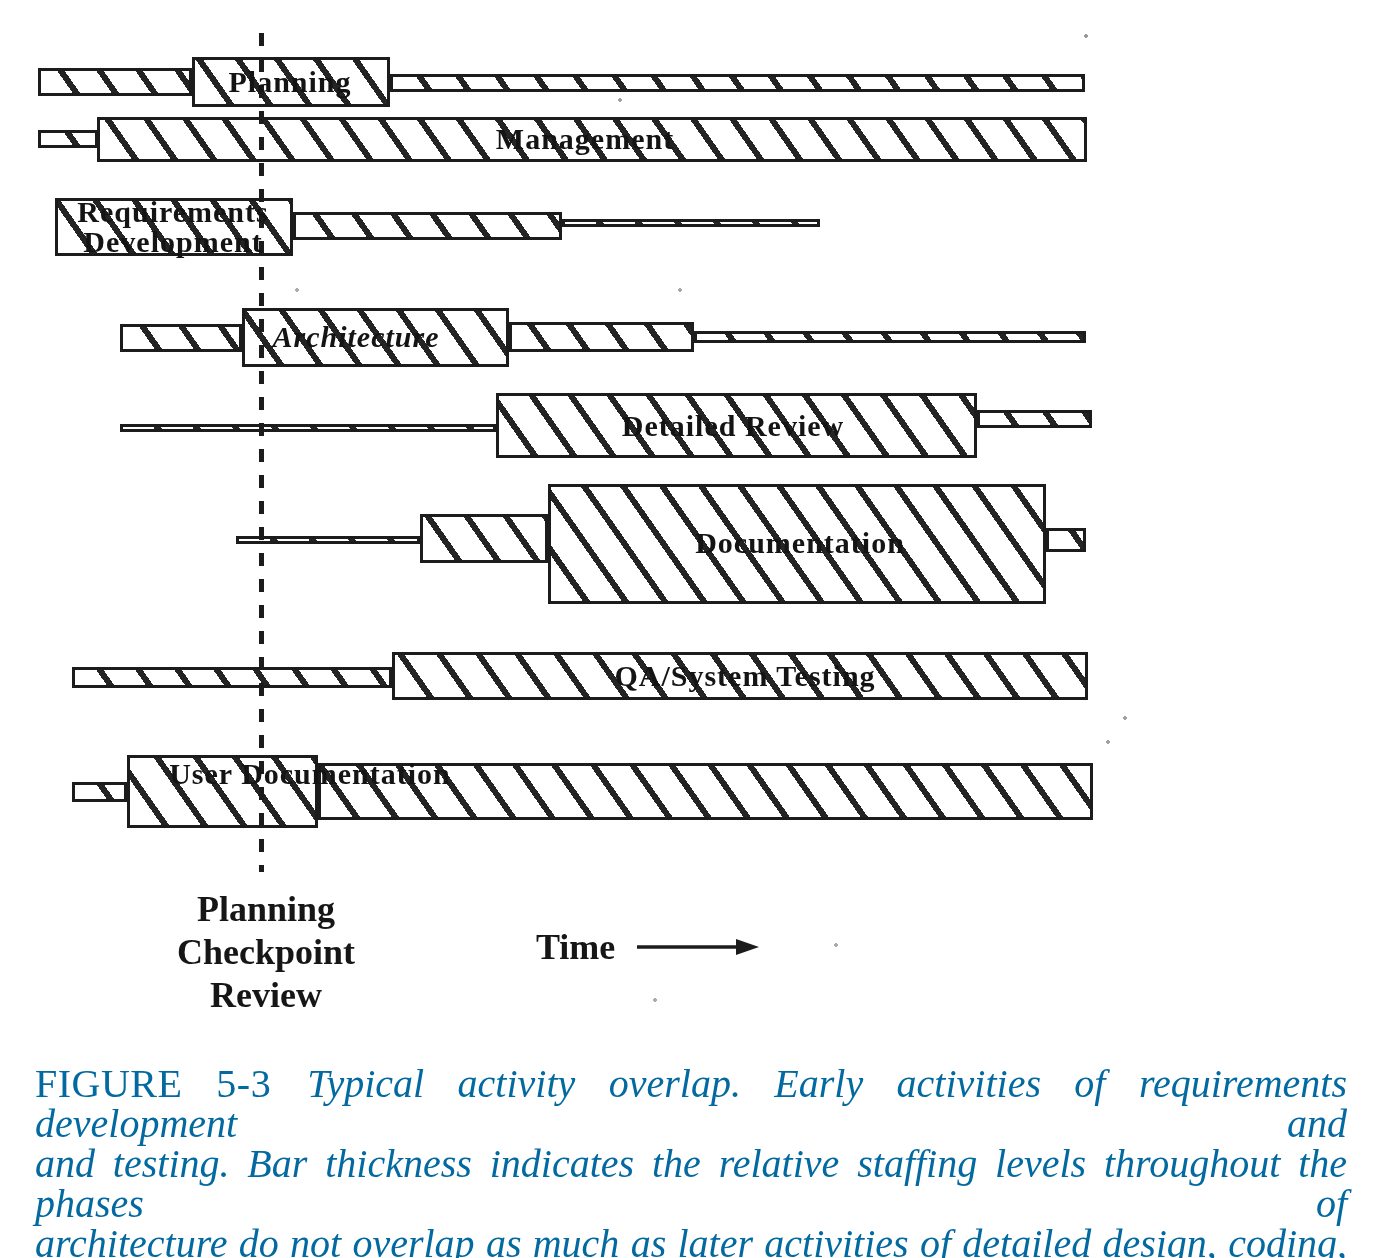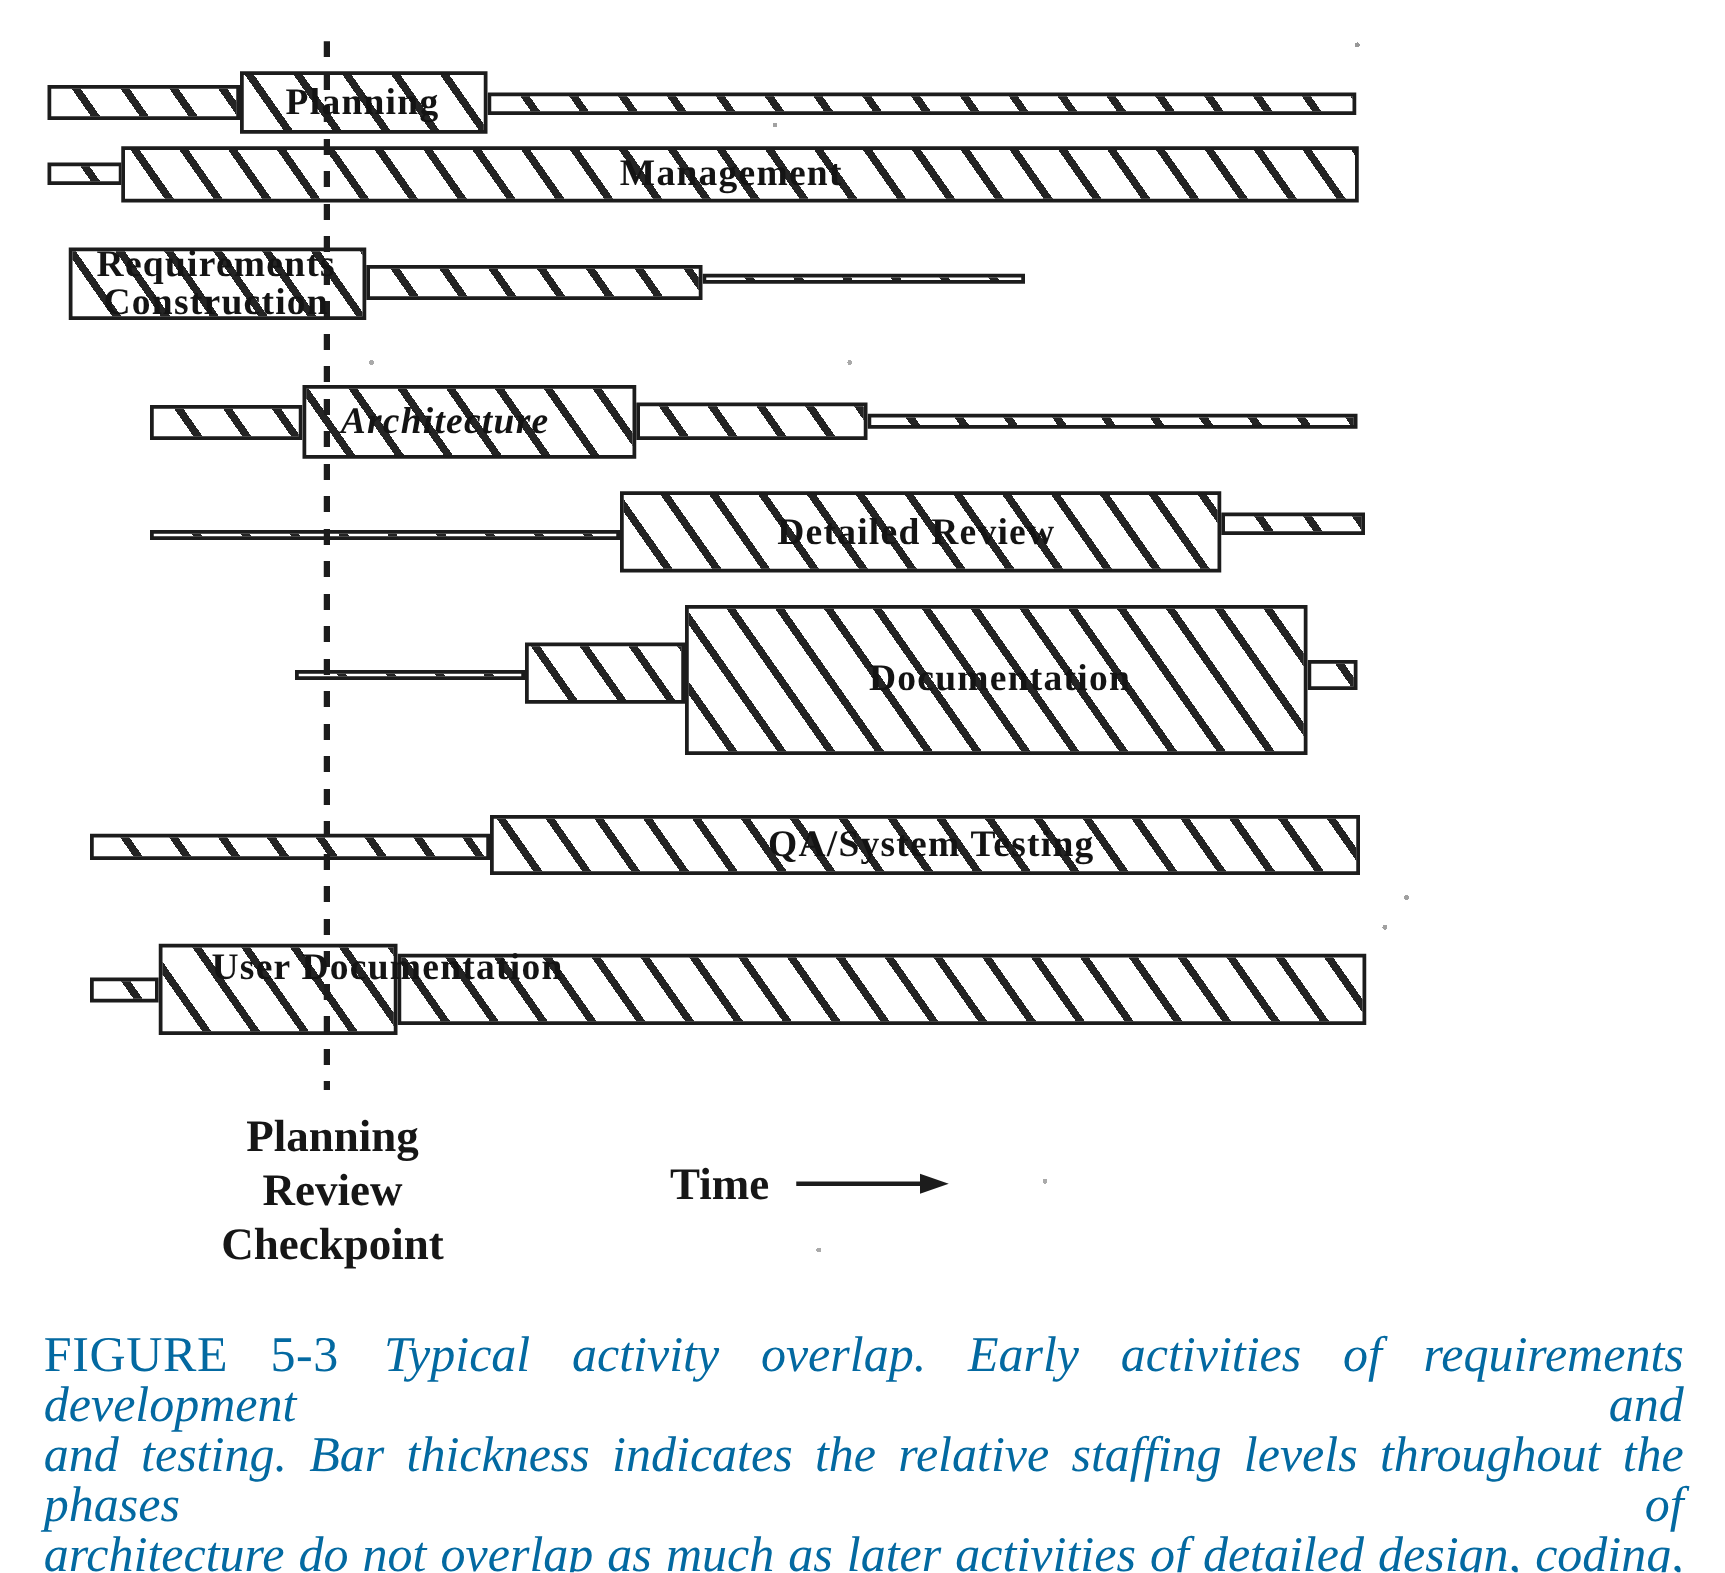--- a/index.html
+++ b/index.html
@@ -52,22 +52,22 @@
 </head>
 <body>
 
 <div class="page">
 
   <div class="diagram" id="diagram">
 
     <div class="checkpoint-line" id="checkpoint-line" style="left: 259px; top: 33px; height: 839px;"></div>
     <div class="checkpoint-label" id="checkpoint-label" style="left: 266px; top: 888px;">
         <div>Planning</div>
+        <div>Checkpoint</div>
         <div>Review</div>
-        <div>Checkpoint</div>
       </div>
 
     <div class="time-axis">
       <span class="time-label">Time</span>
       <svg class="arrow" width="126" height="24" viewBox="0 0 126 24" aria-hidden="true">
         <line x1="2" y1="12" x2="103" y2="12" stroke="#1c1c1c" stroke-width="3.5"></line>
         <polygon points="101,4 124,12 101,20" fill="#1c1c1c"></polygon>
       </svg>
     </div>
   <div class="seg" style="left: 38px; top: 68px; width: 154px; height: 28px;"></div>
@@ -79,21 +79,21 @@
       <div class="seg" style="left: 38px; top: 130px; width: 60px; height: 18px;"></div>
       <div class="seg" style="left: 97px; top: 117px; width: 990px; height: 45px;"></div>
       <div class="bar-label" style="left: 585px; top: 139px;">
         <div>Management</div>
       </div>
       <div class="seg" style="left: 55px; top: 198px; width: 238px; height: 58px;"></div>
       <div class="seg" style="left: 293px; top: 212px; width: 269px; height: 28px;"></div>
       <div class="seg" style="left: 562px; top: 219px; width: 258px; height: 8px;"></div>
       <div class="bar-label" style="left: 173px; top: 227px;">
         <div>Requirements</div>
-        <div>Construction</div>
+        <div>Development</div>
       </div>
       <div class="seg" style="left: 120px; top: 324px; width: 122px; height: 28px;"></div>
       <div class="seg" style="left: 242px; top: 308px; width: 267px; height: 59px;"></div>
       <div class="seg" style="left: 509px; top: 322px; width: 185px; height: 30px;"></div>
       <div class="seg" style="left: 694px; top: 331px; width: 392px; height: 12px;"></div>
       <div class="bar-label" style="left: 356px; top: 337px; font-style: italic;">
         <div>Architecture</div>
       </div>
       <div class="seg" style="left: 120px; top: 424px; width: 376px; height: 8px;"></div>
       <div class="seg" style="left: 496px; top: 393px; width: 481px; height: 65px;"></div>

